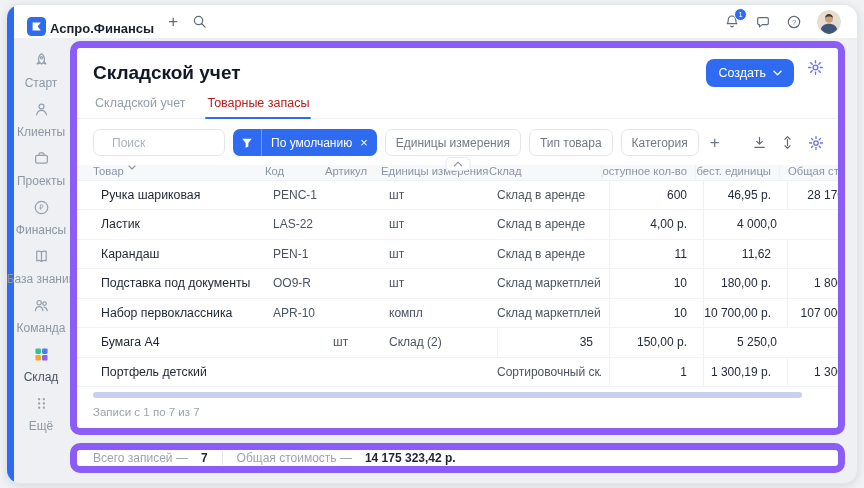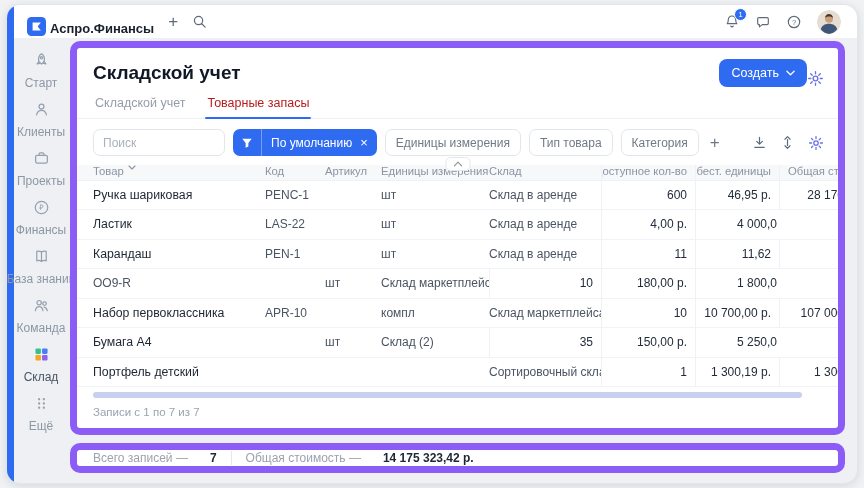--- a/index.html
+++ b/index.html
@@ -32,32 +32,32 @@
   .side-item svg { width:17px; height:17px; }
   .slabel { font-size:12px; color:#8d97a5; white-space:nowrap; }
   .st { stroke:#95a0ae; fill:none; stroke-width:1.3; stroke-linecap:round; stroke-linejoin:round; }
 
   .main { flex:1; min-width:0; padding:2px 12px 10px 2px; display:flex; flex-direction:column; gap:8px; }
   .card { background:#fff; border:7px solid #8b5cf6; border-radius:10px; }
   .main-card { flex:1; min-height:0; display:flex; flex-direction:column; overflow:hidden; }
 
   .head-row { display:flex; align-items:center; padding:11px 14px 0 16px; }
   .page-title { font-size:19px; font-weight:700; color:#101827; }
-  .head-actions { margin-left:auto; display:flex; align-items:flex-end; }
+  .head-actions { margin-left:auto; display:flex; align-items:flex-start; gap:13px; }
   .btn-create { background:var(--accent); color:#fff; height:28px; border:none; border-radius:8px; padding:0 12px;
                 display:flex; align-items:center; gap:7px; font-size:12.5px; font-family:inherit; cursor:pointer; }
   .gear-btn { display:flex; cursor:pointer; }
 
   .tabs { display:flex; gap:18px; padding:9px 16px 0; border-bottom:1px solid #edf0f4; }
   .tab { font-size:12.5px; color:#939daa; padding:0 2px 8px; cursor:pointer; position:relative; white-space:nowrap; }
   .tab.active { color:#b91c1c; }
   .tab.active::after { content:""; position:absolute; left:0; right:0; bottom:-1px; height:2px; background:var(--accent); border-radius:2px; }
 
   .filter-row { display:flex; align-items:center; gap:8px; padding:10px 14px 9px 16px; }
-  .search-box input { width:132px; height:27px; border:1px solid #e2e6eb; border-radius:7px; padding:0 9px;
+  .search-box input { width:132px; height:27px; border:1px solid #e2e6eb; border-radius:7px; padding:0 18px;
                       font-size:12px; color:#2a3442; outline:none; font-family:inherit; background:#fff; }
   .search-box input::placeholder { color:#a8b1bc; }
   .pill { height:27px; background:var(--accent); border-radius:7px; display:flex; align-items:center; color:#fff;
           font-size:12px; cursor:pointer; overflow:hidden; white-space:nowrap; }
   .pill-funnel { padding:0 8px; height:100%; display:flex; align-items:center; border-right:1px solid rgba(255,255,255,.35); }
   .pill-label { padding:0 7px 0 9px; }
   .pill-x { padding:0 9px 0 1px; font-size:13px; line-height:1; cursor:pointer; }
   .chip { height:27px; border:1px solid #e2e6eb; border-radius:7px; background:#fff; color:#707a87; font-size:12px;
           display:flex; align-items:center; padding:0 10px; cursor:pointer; white-space:nowrap; }
   .add-filter { color:#707a87; font-size:17px; padding:0 3px; cursor:pointer; line-height:1; }
@@ -69,36 +69,36 @@
   .collapse-btn { position:absolute; top:-8px; left:50%; transform:translateX(-50%); width:25px; height:14px; background:#fff;
                   border:1px solid #e4e8ee; border-radius:5px; display:flex; align-items:center; justify-content:center;
                   z-index:3; cursor:pointer; }
   .thead, .trow { display:grid; grid-template-columns:172px 60px 56px 108px 112px 94px 84px 77px; padding-left:16px; align-items:stretch; }
   .thead { background:#f7f8fa; height:25px; border-bottom:1px solid #eef1f5; }
   .th { font-size:11.3px; color:#8b95a3; white-space:nowrap; overflow:hidden; display:flex; gap:4px; }
   .th.num { justify-content:flex-end; padding-right:8px; }
   .th.bL, .td.bL { border-left:1px solid #eef1f5; }
   .th.bL { padding-left:8px; }
   .trow { height:29.5px; border-bottom:1px solid #f1f3f6; cursor:pointer; background:#fff; }
-  .td { font-size:12px; color:#4a5462; white-space:nowrap; overflow:hidden; display:flex; align-items:center; }
+  .td { font-size:12px; color:#4a5462; white-space:nowrap; overflow:hidden; display:flex; align-items:center;margin-left:8px; }
   .td.first { color:#1d2633; font-size:12.3px; }
   .td.num { justify-content:flex-end; padding-right:8px; color:#232c3a; }
   .td.total, .th.total { padding-right:2px; }
   .th.total { justify-content:flex-start; padding-left:8px; }
   .spacer { flex:1; }
   .hscroll { margin:5px 14px 0 16px; height:6px; }
   .hthumb { width:97%; height:6px; border-radius:3px; background:#c9cfee; cursor:grab; }
   .records { padding:8px 16px 10px; font-size:11.5px; color:#9aa3b0; }
 
   
   .summary-card { height:30px; display:flex; align-items:center; gap:14px; padding:0 16px; font-size:12px; white-space:nowrap; }
   .sum-label { color:#9aa3b0; }
   .sum-value { color:#1d2633; font-weight:700; }
   .vdiv { width:1px; height:14px; background:#e4e8ee; }
-  .sum-group { display:flex; align-items:center; gap:22px; }
+  .sum-group { display:flex; align-items:center; gap:13px; }
 </style>
 </head>
 <body>
 
 <div class="window">
   <div class="accent-strip"></div>
 
   <div class="topbar">
     <div class="brand">
       <span class="logo">
@@ -328,20 +328,21 @@
     <div class="td first">Карандаш</div>
     <div class="td">PEN-1</div>
     <div class="td"></div>
     <div class="td">шт</div>
     <div class="td">Склад в аренде</div>
     <div class="td num bL">11</div>
     <div class="td num bL">11,62</div>
     <div class="td num bL total">1</div>
   </div>
               <div class="trow">
+    <div class="td first">Подставка под документы</div>
     <div class="td">OO9-R</div>
     <div class="td"></div>
     <div class="td">шт</div>
     <div class="td">Склад маркетплейса</div>
     <div class="td num bL">10</div>
     <div class="td num bL">180,00 р.</div>
     <div class="td num bL total">1 800,0</div>
   </div>
               <div class="trow">
     <div class="td first">Набор первоклассника</div>

